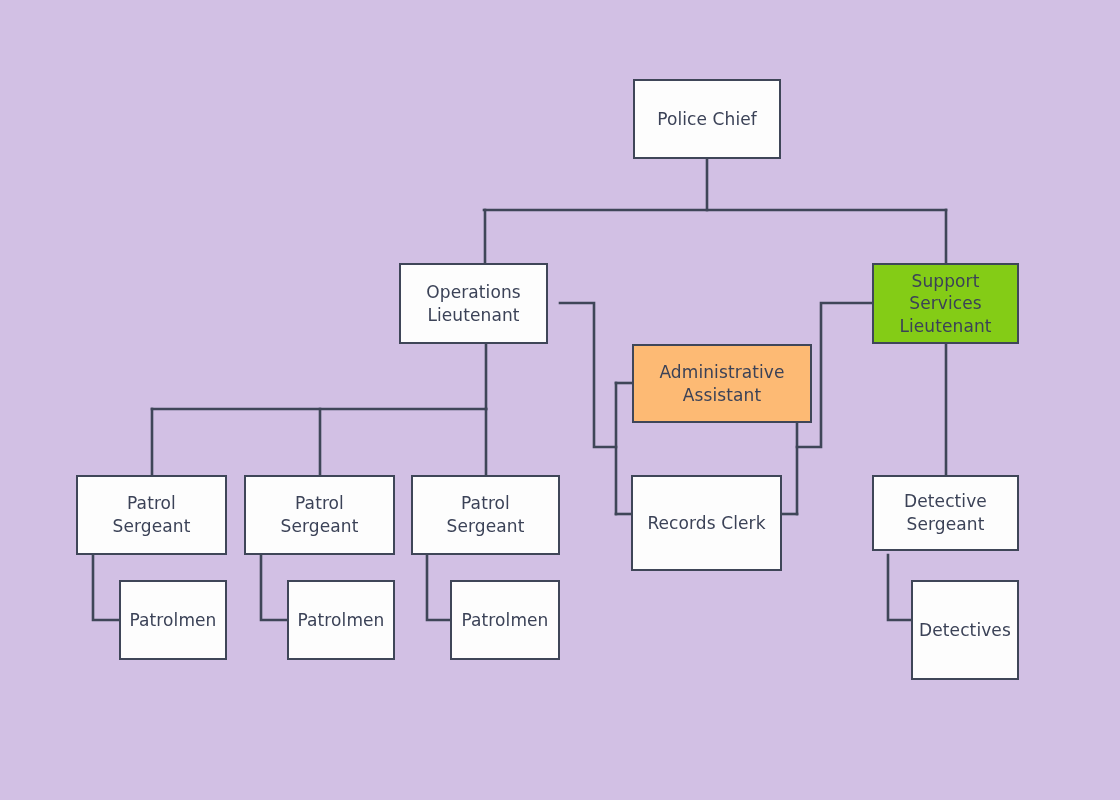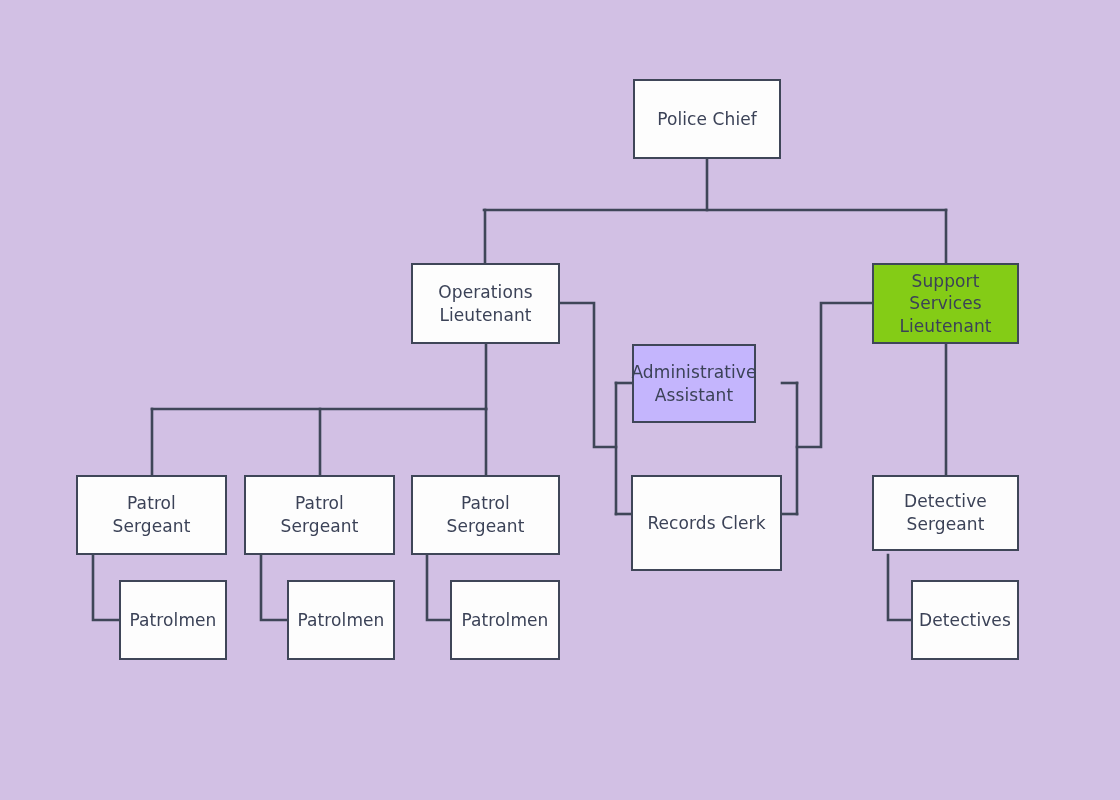--- a/index.html
+++ b/index.html
@@ -73,34 +73,34 @@
       <polyline points="872,303 821,303 821,447 797,447" fill="none" stroke="#3f4658" stroke-width="2.6" stroke-linecap="square" stroke-linejoin="miter"></polyline>
       <polyline points="797,383 797,514" fill="none" stroke="#3f4658" stroke-width="2.6" stroke-linecap="square" stroke-linejoin="miter"></polyline>
       <polyline points="782,383 797,383" fill="none" stroke="#3f4658" stroke-width="2.6" stroke-linecap="square" stroke-linejoin="miter"></polyline>
       <polyline points="782,514 797,514" fill="none" stroke="#3f4658" stroke-width="2.6" stroke-linecap="square" stroke-linejoin="miter"></polyline>
       <polyline points="946,344 946,475" fill="none" stroke="#3f4658" stroke-width="2.6" stroke-linecap="square" stroke-linejoin="miter"></polyline>
       <polyline points="888,555 888,620 911,620" fill="none" stroke="#3f4658" stroke-width="2.6" stroke-linecap="square" stroke-linejoin="miter"></polyline>
     </svg>
 
   <div id="node-layer">
       <div class="node" style="left: 633px; top: 79px; width: 148px; height: 80px; background: rgb(253, 253, 253); border-color: rgb(63, 70, 88); color: rgb(59, 66, 87);"><span class="node-label">Police Chief</span></div>
-      <div class="node" style="left: 411px; top: 263px; width: 149px; height: 81px; background: rgb(253, 253, 253); border-color: rgb(63, 70, 88); color: rgb(59, 66, 87);"><span class="node-label">Operations
+      <div class="node" style="left: 399px; top: 263px; width: 149px; height: 81px; background: rgb(253, 253, 253); border-color: rgb(63, 70, 88); color: rgb(59, 66, 87);"><span class="node-label">Operations
 Lieutenant</span></div>
       <div class="node" style="left: 872px; top: 263px; width: 147px; height: 81px; background: #84cc16; border-color: rgb(63, 70, 88); color: rgb(59, 66, 87);"><span class="node-label">Support Services
 Lieutenant</span></div>
-      <div class="node" style="left: 632px; top: 344px; width: 124px; height: 79px; background: #c4b5fd; border-color: rgb(63, 70, 88); color: rgb(59, 66, 87);"><span class="node-label">Administrative
+      <div class="node" style="left: 632px; top: 344px; width: 180px; height: 79px; background: #fdba74; border-color: rgb(63, 70, 88); color: rgb(59, 66, 87);"><span class="node-label">Administrative
 Assistant</span></div>
       <div class="node" style="left: 631px; top: 475px; width: 151px; height: 96px; background: rgb(253, 253, 253); border-color: rgb(63, 70, 88); color: rgb(59, 66, 87);"><span class="node-label">Records Clerk</span></div>
       <div class="node" style="left: 76px; top: 475px; width: 151px; height: 80px; background: rgb(253, 253, 253); border-color: rgb(63, 70, 88); color: rgb(59, 66, 87);"><span class="node-label">Patrol
 Sergeant</span></div>
       <div class="node" style="left: 244px; top: 475px; width: 151px; height: 80px; background: rgb(253, 253, 253); border-color: rgb(63, 70, 88); color: rgb(59, 66, 87);"><span class="node-label">Patrol
 Sergeant</span></div>
       <div class="node" style="left: 411px; top: 475px; width: 149px; height: 80px; background: rgb(253, 253, 253); border-color: rgb(63, 70, 88); color: rgb(59, 66, 87);"><span class="node-label">Patrol
 Sergeant</span></div>
       <div class="node" style="left: 872px; top: 475px; width: 147px; height: 76px; background: rgb(253, 253, 253); border-color: rgb(63, 70, 88); color: rgb(59, 66, 87);"><span class="node-label">Detective
 Sergeant</span></div>
       <div class="node" style="left: 119px; top: 580px; width: 108px; height: 80px; background: rgb(253, 253, 253); border-color: rgb(63, 70, 88); color: rgb(59, 66, 87);"><span class="node-label">Patrolmen</span></div>
       <div class="node" style="left: 287px; top: 580px; width: 108px; height: 80px; background: rgb(253, 253, 253); border-color: rgb(63, 70, 88); color: rgb(59, 66, 87);"><span class="node-label">Patrolmen</span></div>
       <div class="node" style="left: 450px; top: 580px; width: 110px; height: 80px; background: rgb(253, 253, 253); border-color: rgb(63, 70, 88); color: rgb(59, 66, 87);"><span class="node-label">Patrolmen</span></div>
-      <div class="node" style="left: 911px; top: 580px; width: 108px; height: 80px; background: rgb(253, 253, 253); border-color: rgb(63, 70, 88); color: rgb(59, 66, 87);"><span class="node-label">Detectives</span></div>
+      <div class="node" style="left: 911px; top: 580px; width: 108px; height: 100px; background: rgb(253, 253, 253); border-color: rgb(63, 70, 88); color: rgb(59, 66, 87);"><span class="node-label">Detectives</span></div>
     </div>
 
 </div>
 
 </body></html>

